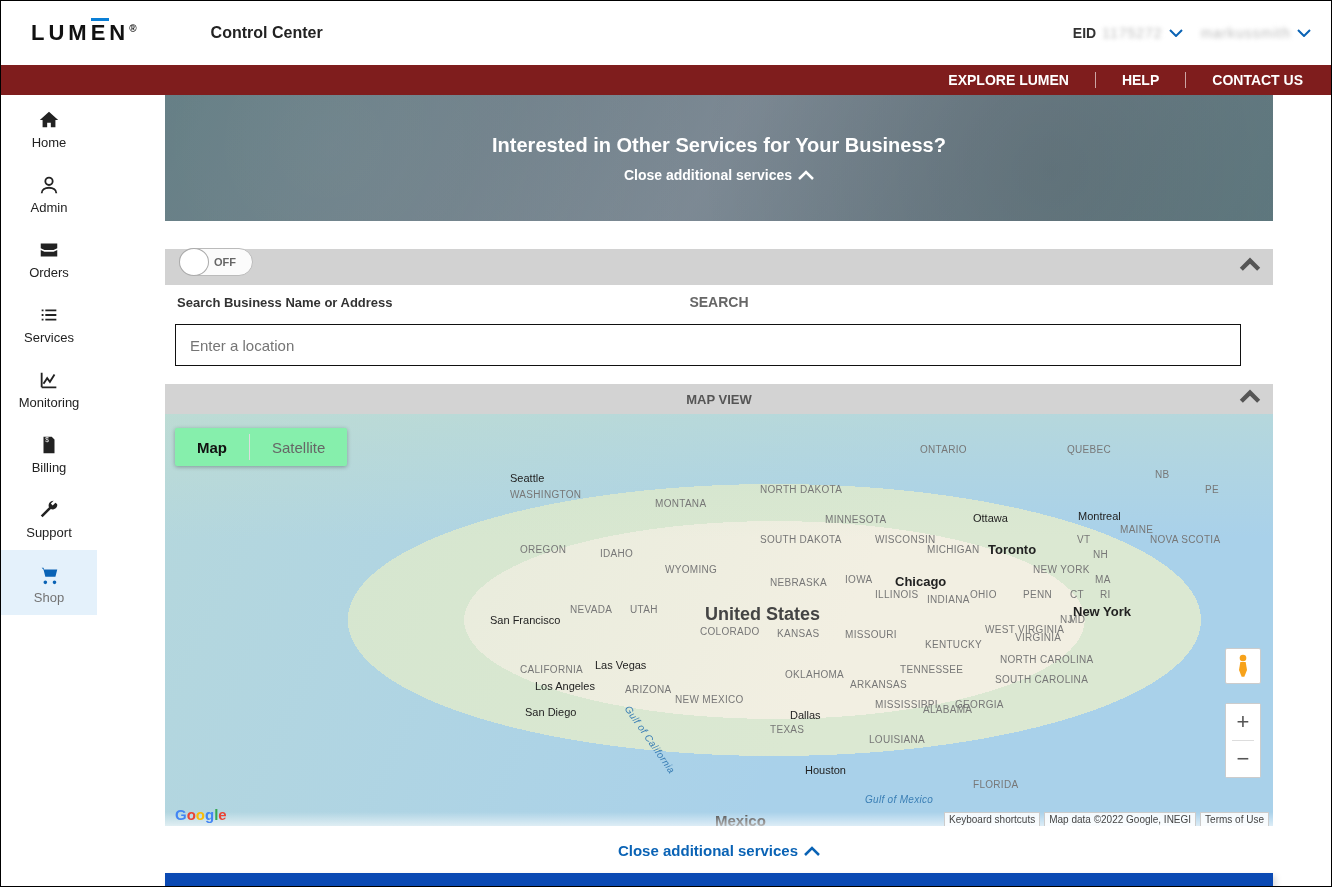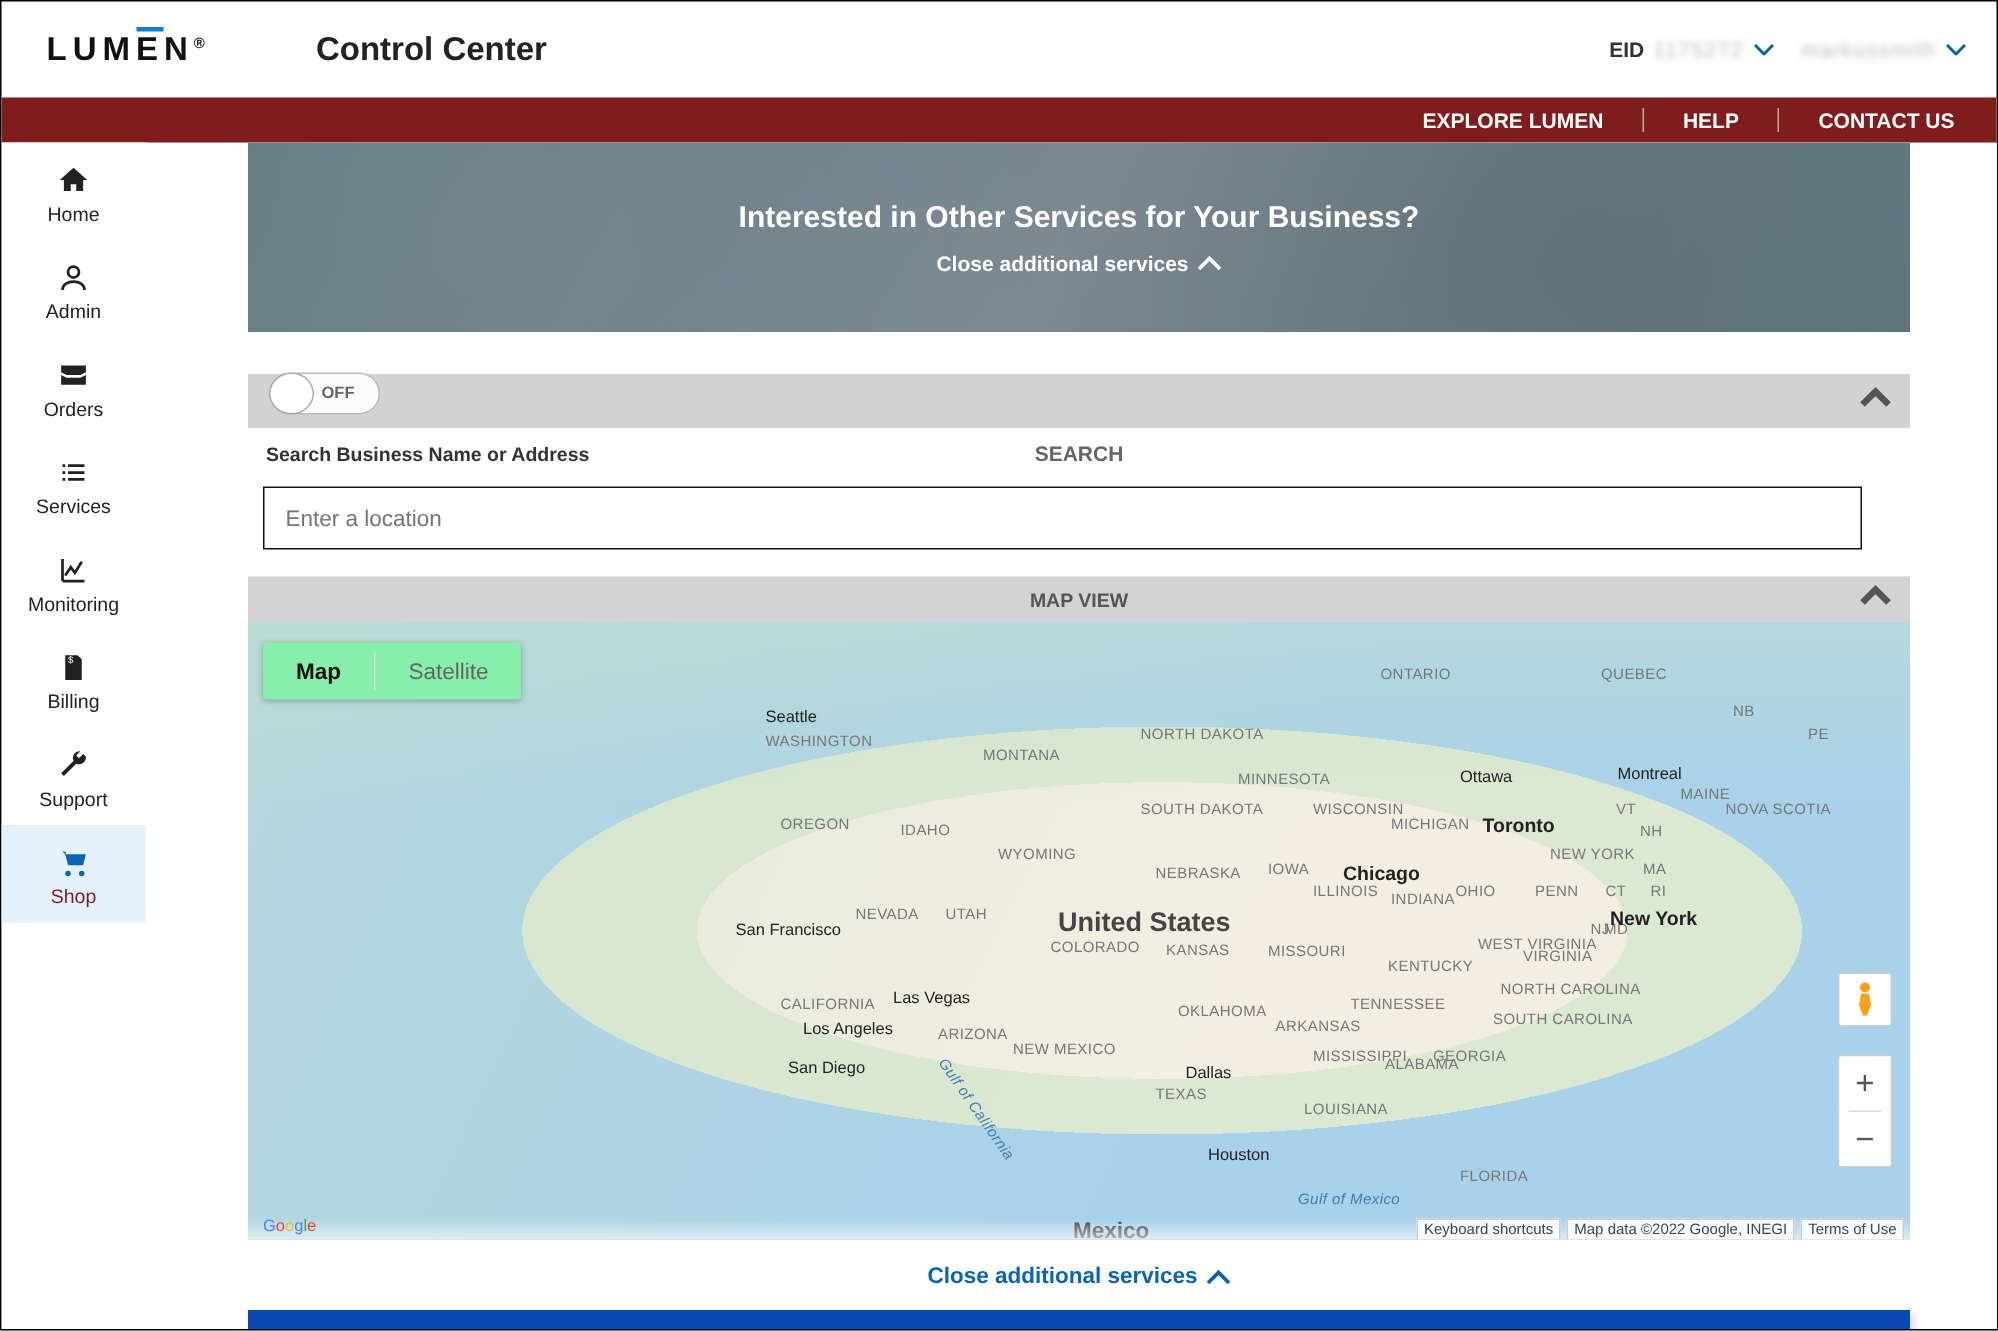--- a/index.html
+++ b/index.html
@@ -3,38 +3,38 @@
 <meta charset="utf-8">
 <style>
   * { box-sizing: border-box; margin: 0; padding: 0; }
   body { font-family: Arial, Helvetica, sans-serif; font-size: 14px; color: #222; background: #fff; border: 1px solid #000; width: 1332px; height: 887px; overflow: hidden; position: relative; }
 
   
   .header { display: flex; align-items: center; height: 64px; padding: 0 20px 0 30px; }
   .logo { font-weight: 700; letter-spacing: 4px; font-size: 22px; color: #111; }
   .logo .eline { display:inline-block; position:relative; }
   .logo .eline::before { content:""; position:absolute; top:-2px; left:0; right:0; height:3px; background:#0a7fd6; }
-  .app-title { margin-left: 70px; font-weight: 700; font-size: 22px; color:#222; }
+  .app-title { margin-left: 70px; font-weight: 700; font-size: 16px; color:#222; }
   .header-right { margin-left: auto; display:flex; align-items:center; gap: 18px; color:#333; }
   .eid-label { font-weight:700; }
   .blur { color: #bbb; letter-spacing:1px; filter: blur(2px); }
   .chev-down { width:14px; height:8px; }
 
   
   .bluebar { background:#7f1d1d; color:#fff; height:30px; display:flex; align-items:center; justify-content:flex-end; padding: 0 24px; gap: 22px; font-weight:700; font-size:14px; }
   .bluebar a { color:#fff; text-decoration:none; padding: 0 4px; cursor:pointer; }
   .bluebar .sep { width:1px; height:16px; background: rgba(255,255,255,0.6); }
 
   
   .layout { display:flex; height: calc(887px - 64px - 30px - 2px); }
 
   
   .sidebar { width: 96px; background:#fff; border-right: 0; display:flex; flex-direction:column; }
   .side-item { display:flex; flex-direction:column; align-items:center; gap:4px; padding: 14px 4px 10px; cursor:pointer; font-size:13px; color:#222; }
-  .side-item.active { background:#e4f1fb; color:#7f1d1d;align-items:center; }
+  .side-item.active { background:#e4f1fb; color:#737373;align-items:center; }
   .side-item .icon { width:22px; height:22px; color:#222; }
   .side-item.active .icon { color:#0a63b5; }
 
   
   .main { flex:1; background:#fff; overflow-y:auto; padding-bottom: 8px; }
   .content { width: 1108px; margin-left: 68px; margin-right: auto; }
 
   
   .banner { position:relative; height: 126px; background: linear-gradient(rgba(40,60,90,0.55), rgba(40,60,90,0.55)),
             linear-gradient(120deg,#a7c9b3,#c6d3c4 30%,#e3e7da 50%,#c6d3c4 70%,#a7c9b3);
@@ -82,21 +82,21 @@
   .map-type .div { width:1px; background:#ddd; margin:6px 0;}
 
   .pegman { position:absolute; right:12px; top:234px; width:36px; height:36px; background:#fff; border:1px solid #ccc; border-radius:2px; display:flex; align-items:center; justify-content:center; cursor:grab;}
   .pegman svg { width:18px; height:24px; }
 
   .zoom { position:absolute; right:12px; bottom:48px; width:36px; background:#fff; border:1px solid #ccc; border-radius:2px;}
   .zoom button { display:block; width:100%; height:36px; border:none; background:#fff; font-size:22px; color:#555; cursor:pointer;}
   .zoom .zsep { height:1px; background:#ddd; margin:0 6px;}
 
   .gfoot { position:absolute; left:0; right:0; bottom:0; height:14px; display:flex; align-items:center; justify-content:flex-end; padding: 0 4px; background: linear-gradient(to top, rgba(255,255,255,0.6), rgba(255,255,255,0)); font-size:10px; color:#444; gap:4px;}
-  .gfoot .glogo { position:absolute; left:10px; bottom:3px; font-weight:400; font-size:11px; letter-spacing:0px;}
+  .gfoot .glogo { position:absolute; left:10px; bottom:3px; font-weight:700; font-size:15px; letter-spacing:0px;}
   .gfoot .box { background:rgba(255,255,255,0.85); padding:1px 4px; border:1px solid #ccc;}
   .google-g { color:#4285F4;} .google-o1{color:#EA4335;} .google-o2{color:#FBBC05;} .google-g2{color:#4285F4;} .google-l{color:#34A853;} .google-e{color:#EA4335;}
 
   .bottom-close { text-align:center; margin-top:16px; color:#0a63b5; font-weight:700; font-size:15px; cursor:pointer; display:flex; justify-content:center; gap:6px; align-items:center;}
 
   .blue-footer { height:14px; background:#0a49b3; margin-top:14px; box-shadow: 3px 3px 6px rgba(0,0,0,0.15);}
 
 </style>
 </head>
 <body>

